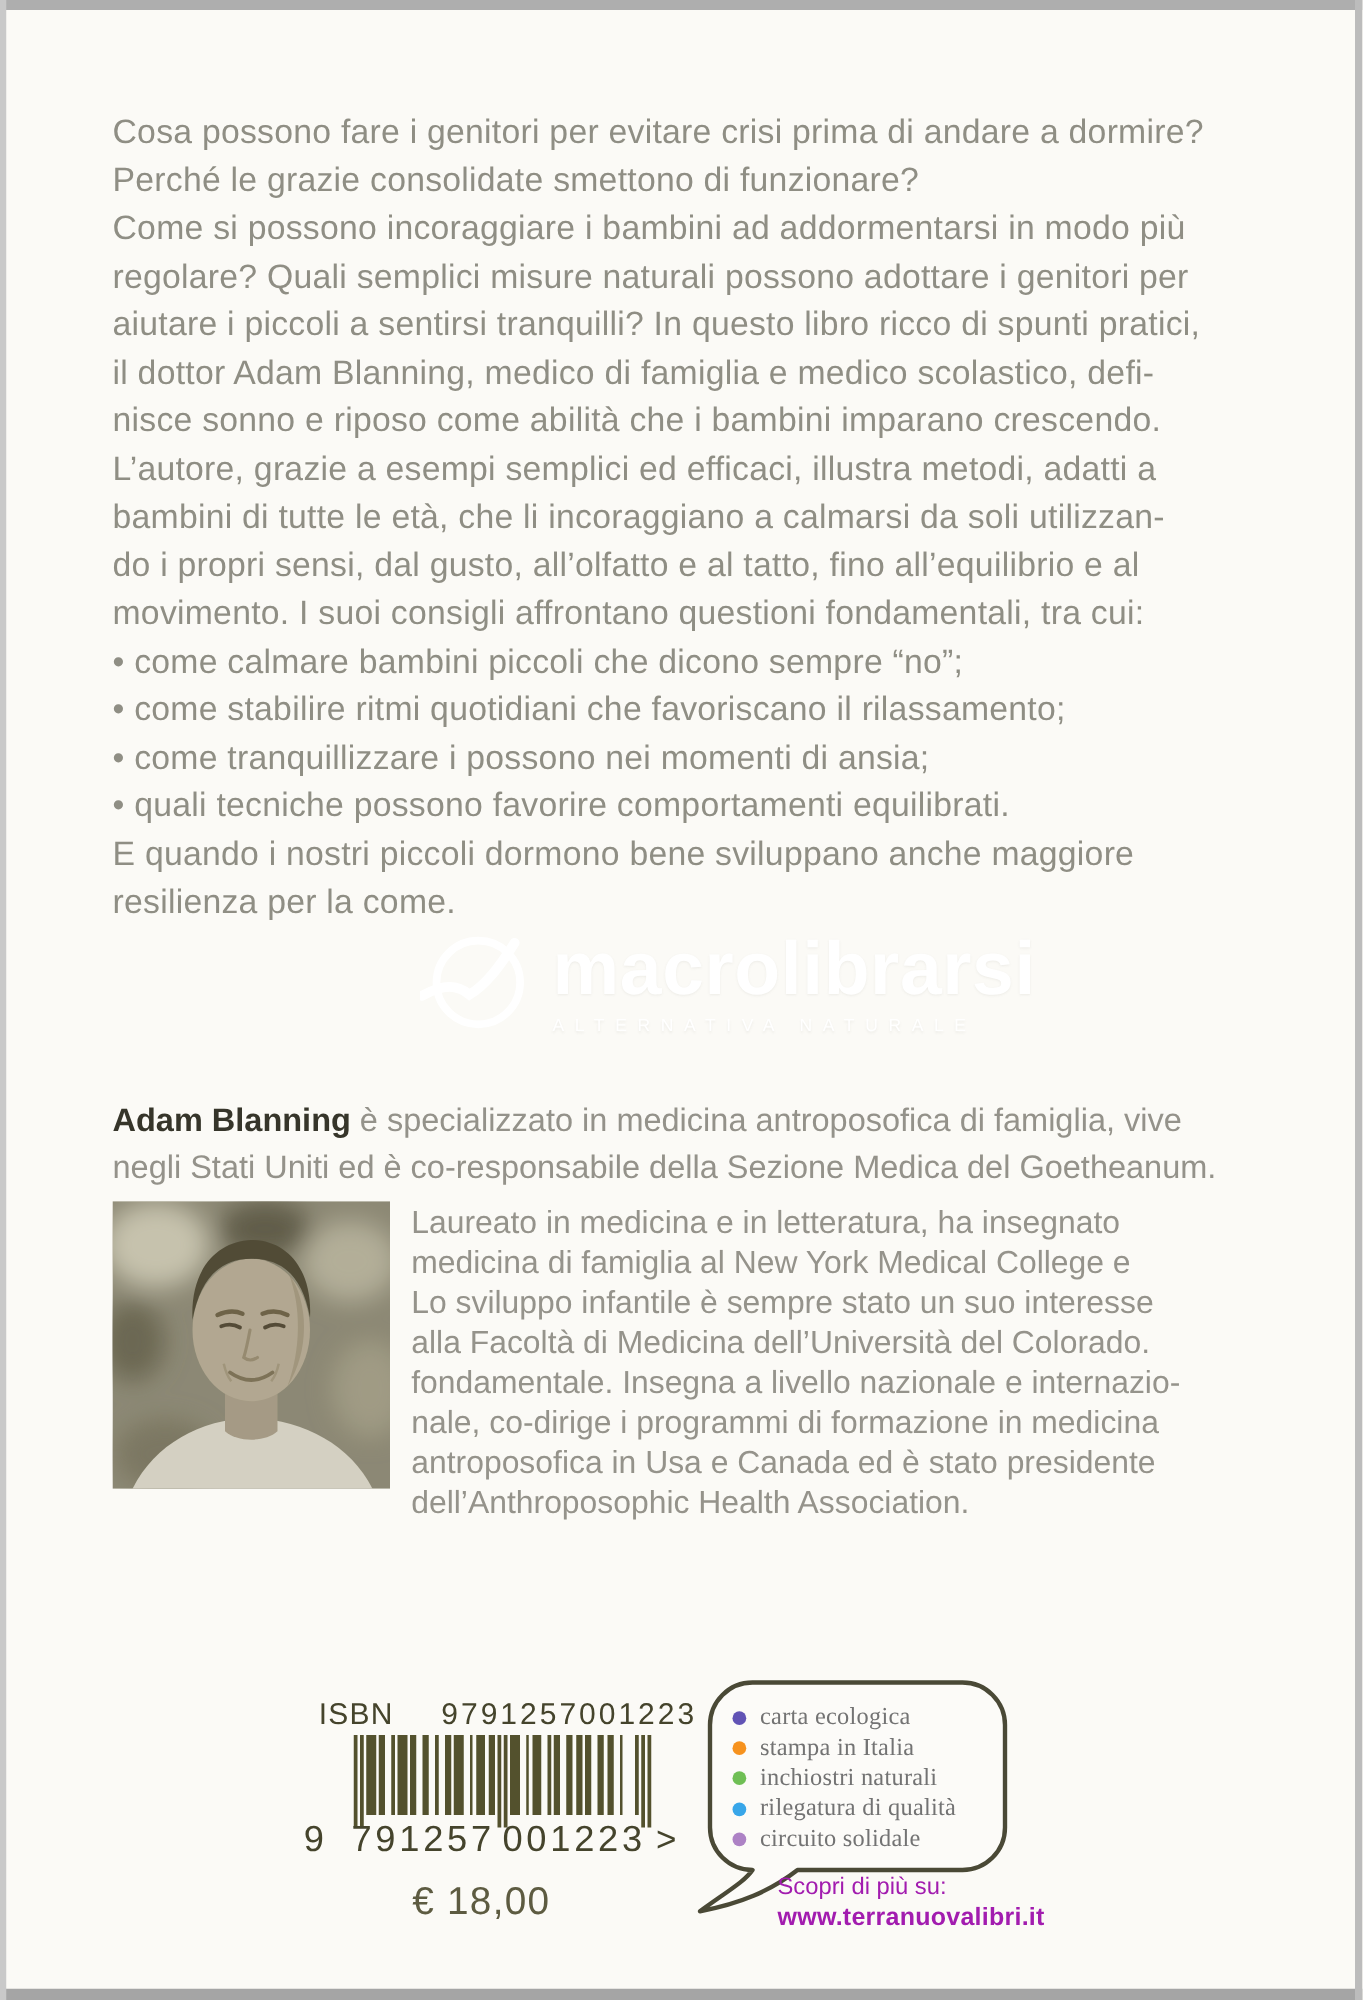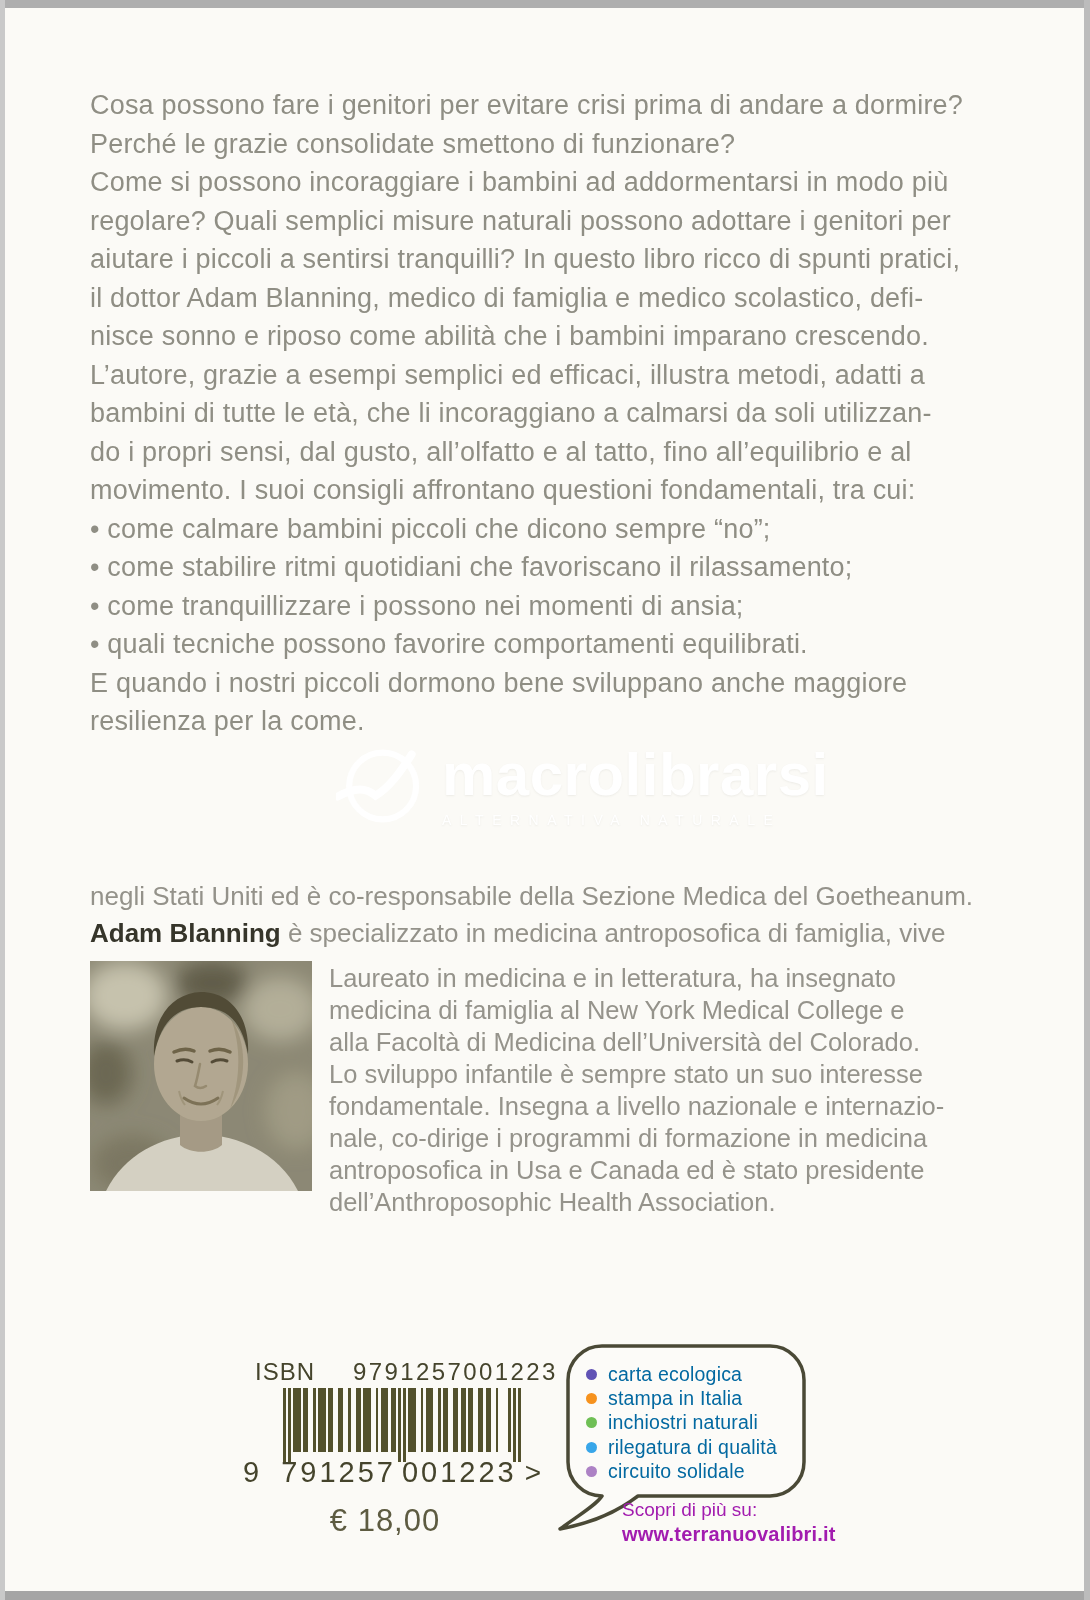--- a/index.html
+++ b/index.html
@@ -50,21 +50,21 @@
   .bcd-g2{margin-left:6px;letter-spacing:3px;}
   .bcd-arrow{margin-left:8px;font-size:28px;}
   .price{position:absolute;left:265px;top:1503px;width:240px;text-align:center;
     font-size:31px;color:#5d5b41;letter-spacing:1px;}
 
   
   .bubble-svg{position:absolute;left:552px;top:1341px;z-index:1;}
   .bubble-content{position:absolute;left:586px;top:1362px;z-index:2;}
   .eco-row{display:flex;align-items:center;height:24.4px;}
   .dot{width:11px;height:11px;border-radius:50%;flex:none;margin-right:11px;}
-  .eco-label{font-size:19.5px;color:#0369a1;letter-spacing:.2px;white-space:nowrap;}
+  .eco-label{font-size:19.5px;color:#737373;letter-spacing:.2px;white-space:nowrap;font-family:Liberation Serif, serif;}
 
   .footer-link{position:absolute;left:622px;top:1498px;color:#a21caf;z-index:2;}
   .fl-lead{font-size:19px;line-height:24px;}
   .fl-url{font-size:20px;font-weight:700;line-height:25px;letter-spacing:.2px;}
 </style>
 </head>
 <body>
 
 <div class="page">
 
@@ -98,22 +98,22 @@
       <circle cx="53" cy="50" r="38" fill="none" stroke="currentColor" stroke-width="7"></circle>
       <path d="M2,62 C22,51 34,52 45,61 C60,52 72,36 86,14" fill="none" stroke="currentColor" stroke-width="9" stroke-linecap="round"></path>
     </svg>
     <div class="wm-text">
       <div class="wm-brand">macrolibrarsi</div>
       <div class="wm-tagline">ALTERNATIVA NATURALE</div>
     </div>
   </div>
 
   <div class="bio">
+    <div class="bio-line"><span class="bio-name">Adam Blanning</span><span> è specializzato in medicina antroposofica di famiglia, vive</span></div>
     <div class="bio-line">negli Stati Uniti ed è co-responsabile della Sezione Medica del Goetheanum.</div>
-    <div class="bio-line"><span class="bio-name">Adam Blanning</span><span> è specializzato in medicina antroposofica di famiglia, vive</span></div>
     <div class="bio-row">
       <svg class="photo" viewBox="0 0 222 230">
         <defs>
           <filter id="bok" x="-30%" y="-30%" width="160%" height="160%">
               <feGaussianBlur stdDeviation="10"></feGaussianBlur>
             </filter>
         </defs>
         <rect width="222" height="230" fill="#8d8a77"></rect>
         <g filter="url(#bok)">
           <ellipse cx="35" cy="35" rx="42" ry="34" fill="#cac7b3"></ellipse>
@@ -134,22 +134,22 @@
         <path d="M122,101 Q129,97 137,100" stroke="#514936" stroke-width="3" fill="none" stroke-linecap="round"></path>
         <path d="M110,103 Q107,119 105,125 Q110,129 116,125" stroke="#978c72" stroke-width="2.5" fill="none" stroke-linecap="round"></path>
         <path d="M94,137 Q111,149 128,137" stroke="#7d7258" stroke-width="3" fill="none" stroke-linecap="round"></path>
         <path d="M89,130 Q91,139 95,144" stroke="#9a8f75" stroke-width="2" fill="none" opacity="0.7"></path>
         <path d="M133,130 Q131,139 127,144" stroke="#9a8f75" stroke-width="2" fill="none" opacity="0.7"></path>
         <rect width="222" height="230" fill="#8a7c55" opacity="0.06"></rect>
       </svg>
       <div class="bio-col">
         <div>Laureato in medicina e in letteratura, ha insegnato</div>
         <div>medicina di famiglia al New York Medical College e</div>
+        <div>Lo sviluppo infantile è sempre stato un suo interesse</div>
         <div>alla Facoltà di Medicina dell’Università del Colorado.</div>
-        <div>Lo sviluppo infantile è sempre stato un suo interesse</div>
         <div>fondamentale. Insegna a livello nazionale e internazio-</div>
         <div>nale, co-dirige i programmi di formazione in medicina</div>
         <div>antroposofica in Usa e Canada ed è stato presidente</div>
         <div>dell’Anthroposophic Health Association.</div>
       </div>
     </div>
   </div>
 
   <div class="isbn-line">
     <span>ISBN</span>

